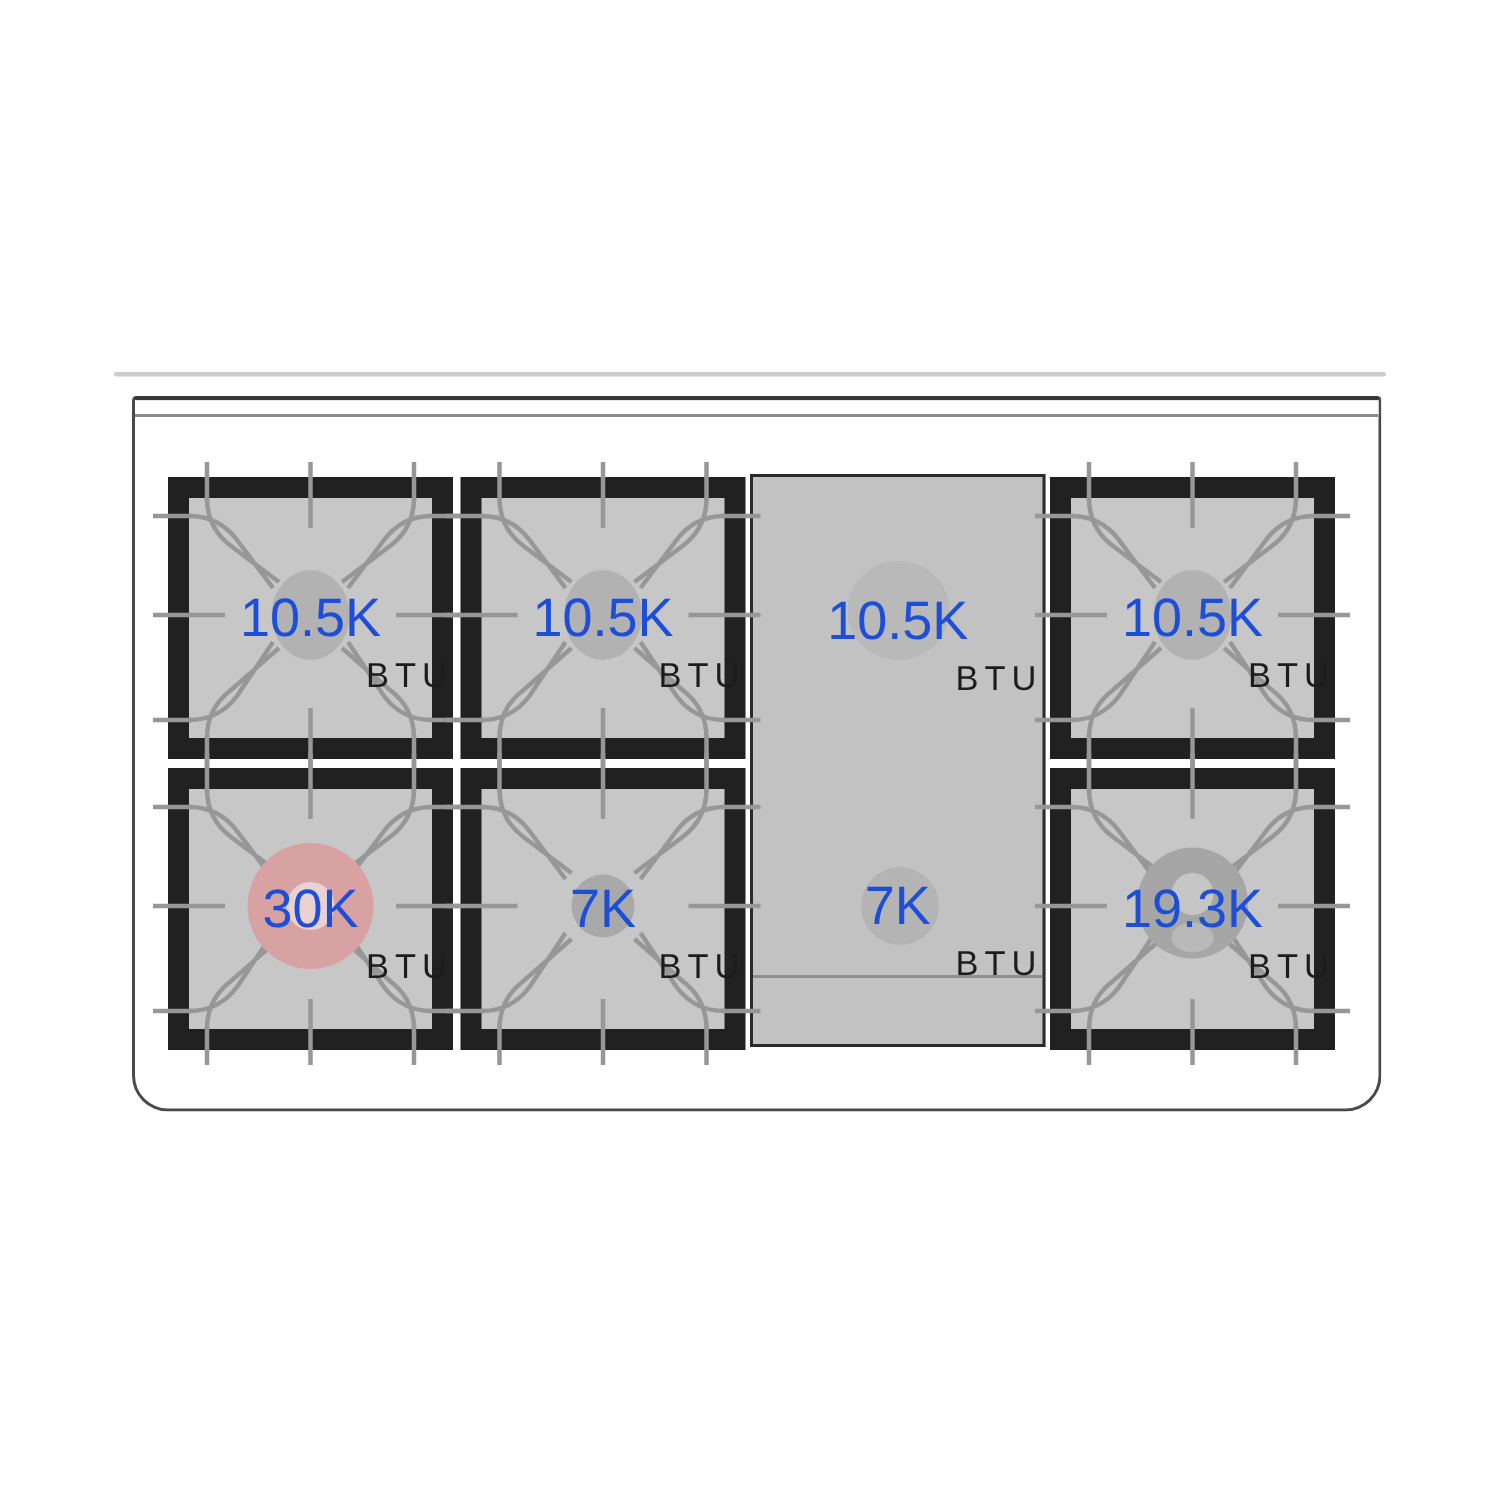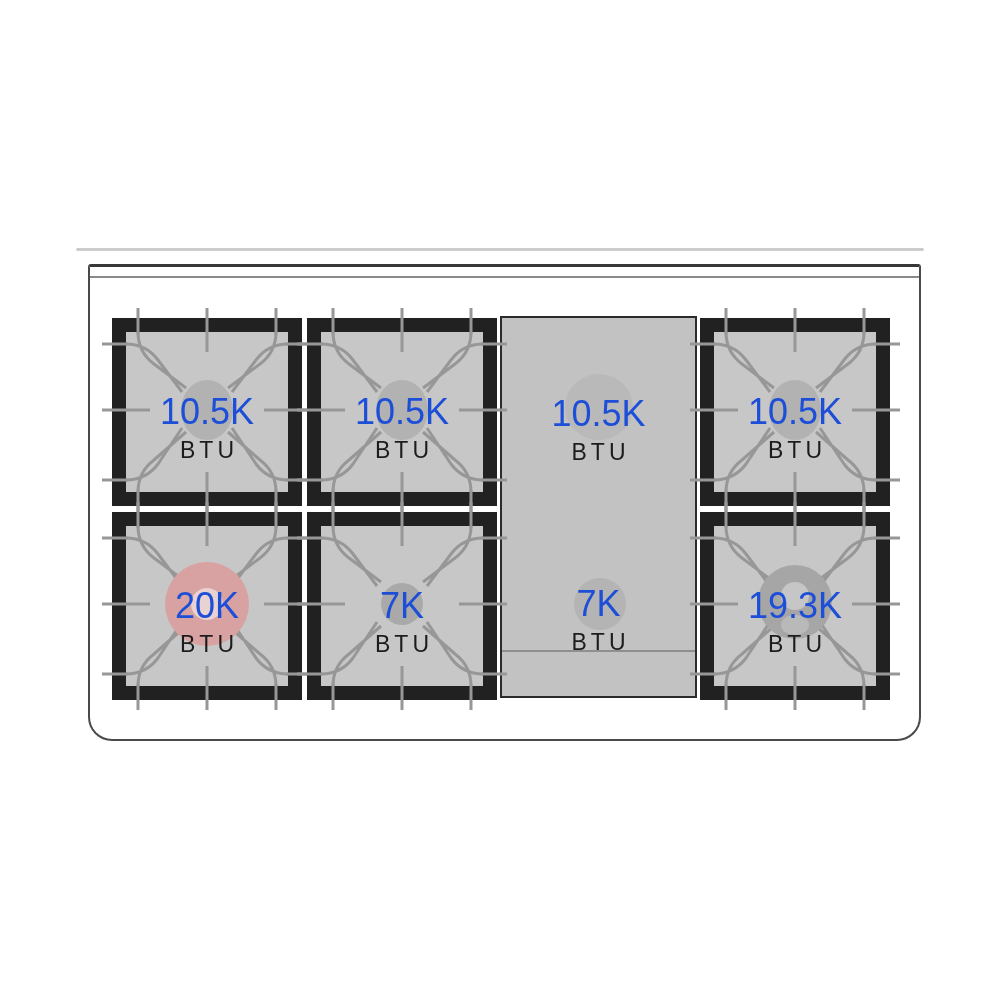--- a/index.html
+++ b/index.html
@@ -20,21 +20,21 @@
   .griddle-line{position:absolute;left:0;right:0;top:332px;height:2px;background:#8f8f8f;}
   .gcap{position:absolute;border-radius:50%;}
   .gcap-back{left:63px;top:56px;width:68px;height:66px;background:#b9b9b9;}
   .gcap-front{left:72px;top:260px;width:52px;height:52px;background:#b4b4b4;}
   .label{position:absolute;left:0;right:0;top:71px;text-align:center;z-index:2;}
   .griddle .label-back{top:73px;}
   .griddle .label-front{top:263px;}
   .griddle .label{position:absolute;left:0;right:0;text-align:center;z-index:2;}
   .power{font-size:36px;line-height:46px;color:#1d4ed8;letter-spacing:0px;}
   .unit{font-size:23px;line-height:24px;margin-top:3px;color:#1c1c1c;letter-spacing:4px;
-        text-indent:4px;}
+        text-indent:4px;text-align:right;}
 </style>
 </head>
 <body>
 
 <svg width="0" height="0" style="position:absolute" aria-hidden="true">
   <defs>
     <g id="grate-lines" stroke="#979797" stroke-width="3" fill="none">
 
       <path d="M26 -10 L26 16 M164 -10 L164 16 M26 172 L26 198 M164 172 L164 198"></path>
 
@@ -112,21 +112,21 @@
 
     <div class="grate" style="left:22px;top:245px">
       <svg class="grate-svg" width="190" height="188" viewBox="0 0 190 188">
         <rect width="190" height="188" fill="#212121"></rect>
         <rect x="14" y="14" width="162" height="160" fill="#c7c7c7"></rect>
         <use href="#grate-lines"></use>
         <circle cx="95" cy="92" r="42" fill="#d8a2a2"></circle>
         <circle cx="95" cy="92" r="16" fill="#e8d2d2"></circle>
       </svg>
       <div class="label">
-        <div class="power">20K</div>
+        <div class="power">30K</div>
         <div class="unit">BTU</div>
       </div>
     </div>
 
     <div class="grate" style="left:217px;top:245px">
       <svg class="grate-svg" width="190" height="188" viewBox="0 0 190 188">
         <rect width="190" height="188" fill="#212121"></rect>
         <rect x="14" y="14" width="162" height="160" fill="#c7c7c7"></rect>
         <use href="#grate-lines"></use>
         <circle cx="95" cy="92" r="21" fill="#a9a9a9"></circle>

